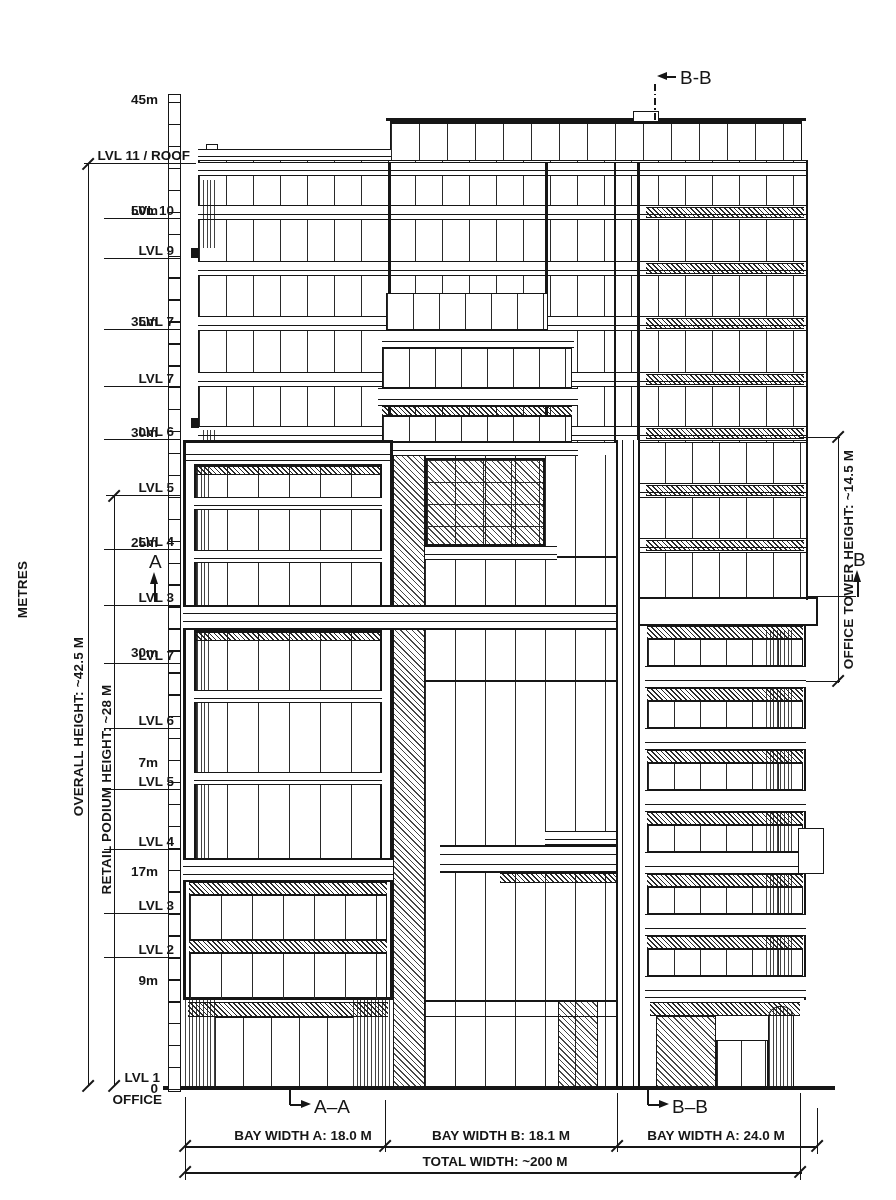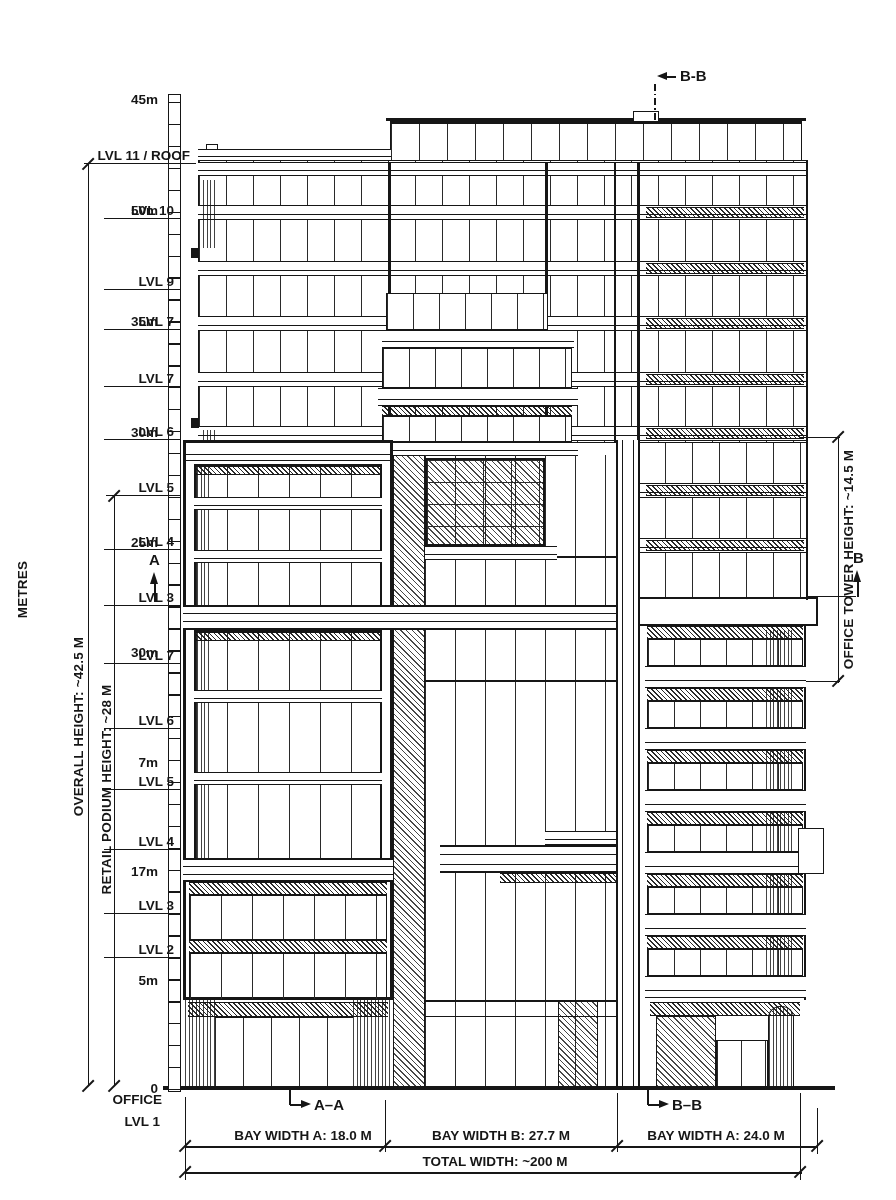--- a/index.html
+++ b/index.html
@@ -25,21 +25,21 @@
   .band2{background:#fff;border-top:2px solid var(--ink);border-bottom:2px solid var(--ink);
          background-image:linear-gradient(var(--ink),var(--ink)),linear-gradient(var(--ink),var(--ink));
          background-size:100% 1px,100% 1px;background-position:0 30%,0 72%;background-repeat:no-repeat}
   .tick{width:16px;height:1.6px;background:var(--ink);transform:rotate(-45deg)}
   .lvl{font-weight:700;font-size:13.5px;line-height:1;text-align:right;white-space:nowrap;
        height:18px;border-bottom:1.4px solid var(--ink);padding:3px 6px 0 0}
   .noline{border-bottom:none}
   .scl{font-weight:700;font-size:13.5px;line-height:1;text-align:right;width:52px}
   .rot{transform:rotate(-90deg);font-weight:700;font-size:13.5px;text-align:center;letter-spacing:.2px}
   .dimlbl{font-weight:700;font-size:13.5px;text-align:center;width:220px}
-  .sect{font-weight:700;font-size:15px;line-height:1}
+  .sect{font-weight:400;font-size:19px;line-height:1}
   .triU{width:0;height:0;border-left:4.5px solid transparent;border-right:4.5px solid transparent;
         border-bottom:12px solid var(--ink);background:transparent}
   .triR{width:0;height:0;border-top:4.5px solid transparent;border-bottom:4.5px solid transparent;
         border-left:10px solid var(--ink);background:transparent}
   .triL{width:0;height:0;border-top:4.5px solid transparent;border-bottom:4.5px solid transparent;
         border-right:10px solid var(--ink);background:transparent}
   .dashdot{background:repeating-linear-gradient(180deg,var(--ink) 0 7px,transparent 7px 10px,
            var(--ink) 10px 11.5px,transparent 11.5px 14.5px)}
   .rulerbar{border:1.6px solid var(--ink);background-image:repeating-linear-gradient(180deg,
            var(--ink) 0 1.4px,transparent 1.4px 21.93px);background-position:0 7px;background-color:#fff}
@@ -169,39 +169,39 @@
   <i class="rulerbar" style="left:168px;top:94px;width:13px;height:998px"></i>
   <span class="abs rot" style="left:-30px;top:582px;width:104px">METRES</span>
   <span class="abs scl" style="left:106px;top:93px">45m</span>
   <span class="abs scl" style="left:106px;top:204px">50m</span>
   <span class="abs scl" style="left:106px;top:315px">35m</span>
   <span class="abs scl" style="left:106px;top:426px">30m</span>
   <span class="abs scl" style="left:106px;top:536px">25m</span>
   <span class="abs scl" style="left:106px;top:646px">30m</span>
   <span class="abs scl" style="left:106px;top:756px">7m</span>
   <span class="abs scl" style="left:106px;top:865px">17m</span>
-  <span class="abs scl" style="left:106px;top:974px">5m</span>
+  <span class="abs scl" style="left:106px;top:974px">9m</span>
   <span class="abs scl" style="left:106px;top:1082px">0</span>
 
   <span class="abs lvl" style="left:84px;top:146px;width:112px">LVL 11 / ROOF</span>
   <span class="abs lvl" style="left:104px;top:201px;width:76px">LVL 10</span>
-  <span class="abs lvl" style="left:104px;top:272px;width:76px">LVL 9</span>
+  <span class="abs lvl" style="left:104px;top:241px;width:76px">LVL 9</span>
   <span class="abs lvl" style="left:104px;top:312px;width:76px">LVL 7</span>
   <span class="abs lvl" style="left:104px;top:369px;width:76px">LVL 7</span>
   <span class="abs lvl" style="left:104px;top:422px;width:76px">LVL 6</span>
   <span class="abs lvl" style="left:106px;top:478px;width:74px">LVL 5</span>
   <span class="abs lvl" style="left:104px;top:532px;width:76px">LVL 4</span>
   <span class="abs lvl" style="left:104px;top:588px;width:76px">LVL 3</span>
   <span class="abs lvl" style="left:104px;top:646px;width:76px">LVL 7</span>
   <span class="abs lvl" style="left:104px;top:711px;width:76px">LVL 6</span>
   <span class="abs lvl" style="left:104px;top:772px;width:76px">LVL 5</span>
   <span class="abs lvl" style="left:104px;top:832px;width:76px">LVL 4</span>
   <span class="abs lvl" style="left:104px;top:896px;width:76px">LVL 3</span>
   <span class="abs lvl" style="left:104px;top:940px;width:76px">LVL 2</span>
-  <span class="abs lvl noline" style="left:104px;top:1112px;width:62px">LVL 1</span>
+  <span class="abs lvl noline" style="left:104px;top:1068px;width:62px">LVL 1</span>
   <span class="abs lvl noline" style="left:98px;top:1090px;width:70px">OFFICE</span>
 
   <i class="ln" style="left:88px;top:164px;width:1.3px;height:922px"></i>
   <i class="tick" style="left:80px;top:163px"></i>
   <i class="tick" style="left:80px;top:1085px"></i>
   <span class="abs rot dimlbl" style="left:-32px;top:719px">OVERALL HEIGHT: ~42.5 M</span>
 
   <i class="ln" style="left:114px;top:496px;width:1.3px;height:590px"></i>
   <i class="tick" style="left:106px;top:495px"></i>
   <i class="tick" style="left:106px;top:1085px"></i>
@@ -243,21 +243,21 @@
   <i class="ln" style="left:617px;top:1093px;width:1.3px;height:59px"></i>
   <i class="ln" style="left:817px;top:1108px;width:1.3px;height:46px"></i>
   <i class="ln" style="left:800px;top:1093px;width:1.3px;height:87px"></i>
 
   <i class="ln" style="left:185px;top:1146px;width:632px;height:1.5px"></i>
   <i class="tick" style="left:177px;top:1145px"></i>
   <i class="tick" style="left:377px;top:1145px"></i>
   <i class="tick" style="left:609px;top:1145px"></i>
   <i class="tick" style="left:809px;top:1145px"></i>
   <span class="abs dimlbl" style="left:193px;top:1128px">BAY WIDTH A: 18.0 M</span>
-  <span class="abs dimlbl" style="left:391px;top:1128px">BAY WIDTH B: 27.7 M</span>
+  <span class="abs dimlbl" style="left:391px;top:1128px">BAY WIDTH B: 18.1 M</span>
   <span class="abs dimlbl" style="left:606px;top:1128px">BAY WIDTH A: 24.0 M</span>
 
   <i class="ln" style="left:185px;top:1172px;width:617px;height:1.5px"></i>
   <i class="tick" style="left:177px;top:1171px"></i>
   <i class="tick" style="left:792px;top:1171px"></i>
   <span class="abs dimlbl" style="left:385px;top:1154px">TOTAL WIDTH: ~200 M</span>
 
 </div>
 
 </body></html>

